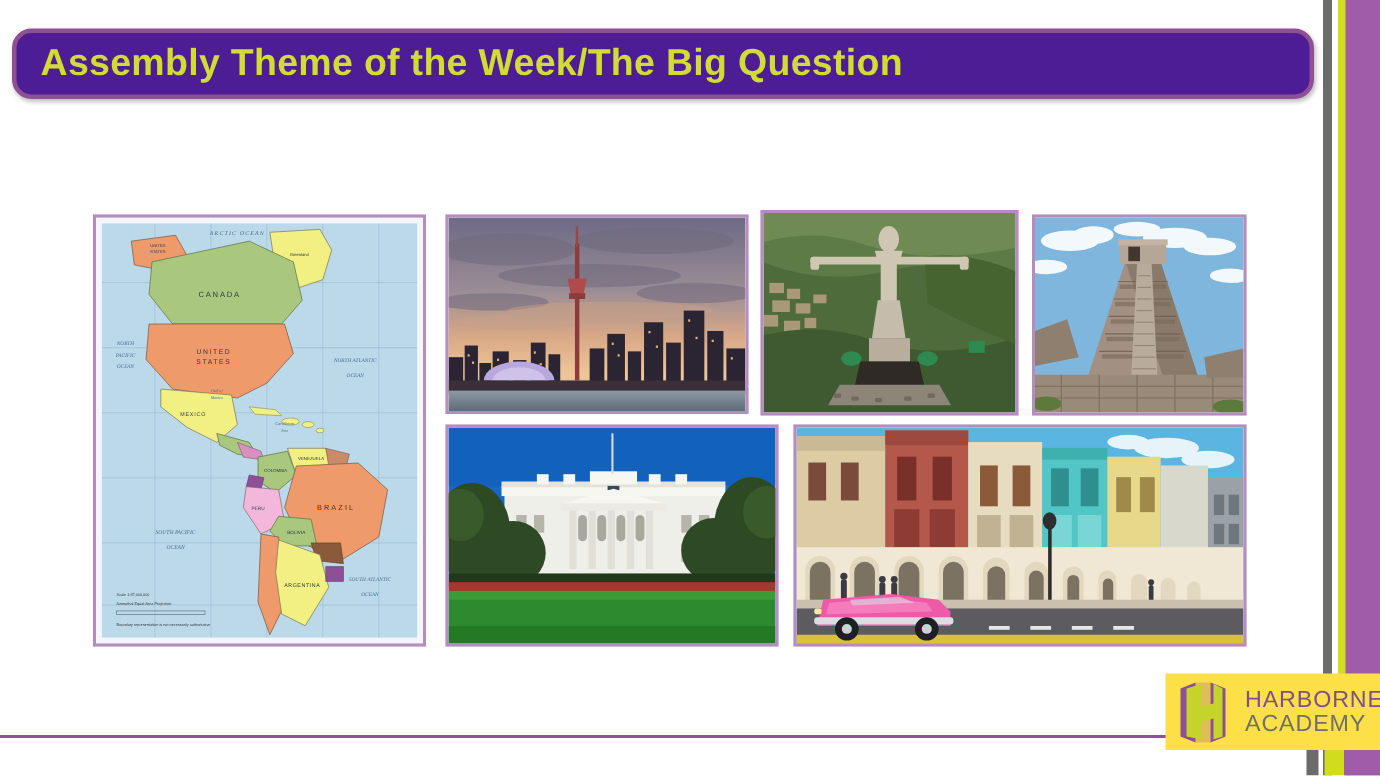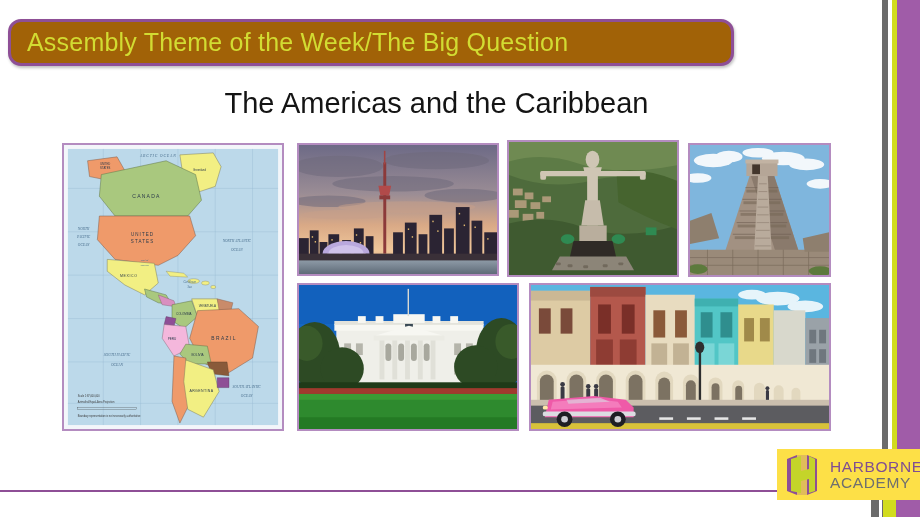--- a/index.html
+++ b/index.html
@@ -11,24 +11,25 @@
   }
   .slide{position:absolute;inset:0;background:#fff;}
 
   
   .band-gray{position:absolute;top:0;right:32px;width:6px;height:517px;background:#6b6b6b;}
   .band-lime{position:absolute;top:0;right:20px;width:8px;height:517px;background:#d2dc1e;}
   .band-purple{position:absolute;top:0;right:0;width:23px;height:517px;background:#a05ca8;}
 
   
   .title-bar{
-    position:absolute;left:8px;top:19px;width:726px;height:47px;
-    background:#a16207;border:3px solid #8e4f96;border-radius:13px;
+    position:absolute;left:8px;top:19px;width:868px;height:47px;
+    background:#4c1d95;border:3px solid #8e4f96;border-radius:13px;
     box-sizing:border-box;display:flex;align-items:center;
     box-shadow:1px 2px 3px rgba(0,0,0,.25);
+    font-weight:bold;
   }
   .title-text{
     color:#d2dc32;font-size:25px;letter-spacing:.2px;
     padding-left:16px;white-space:nowrap;line-height:1;
   }
 
   
   .heading{
     position:absolute;left:0;top:88px;width:873px;text-align:center;
     color:#141414;font-size:29px;line-height:1.1;
@@ -70,21 +71,20 @@
 <div class="slide">
 
   <div class="band-gray"></div>
   <div class="band-lime"></div>
   <div class="band-purple"></div>
 
   <div class="title-bar">
     <div class="title-text">Assembly Theme of the Week/The Big Question</div>
   </div>
 
-  <div class="heading">The Americas and the Caribbean</div>
 
   <div class="ph map">
     <svg viewBox="0 0 222 288" preserveAspectRatio="none">
       <rect width="222" height="288" fill="#f3f6fa"></rect>
       <rect x="4" y="4" width="214" height="280" fill="#bcd9ea"></rect>
       <g stroke="#8fb5cd" stroke-width=".4" fill="none" opacity=".85">
         <path d="M4 44 H218 M4 88 H218 M4 132 H218 M4 176 H218 M4 220 H218 M4 262 H218"></path>
         <path d="M40 4 V284 M78 4 V284 M116 4 V284 M154 4 V284 M192 4 V284"></path>
       </g>
 

